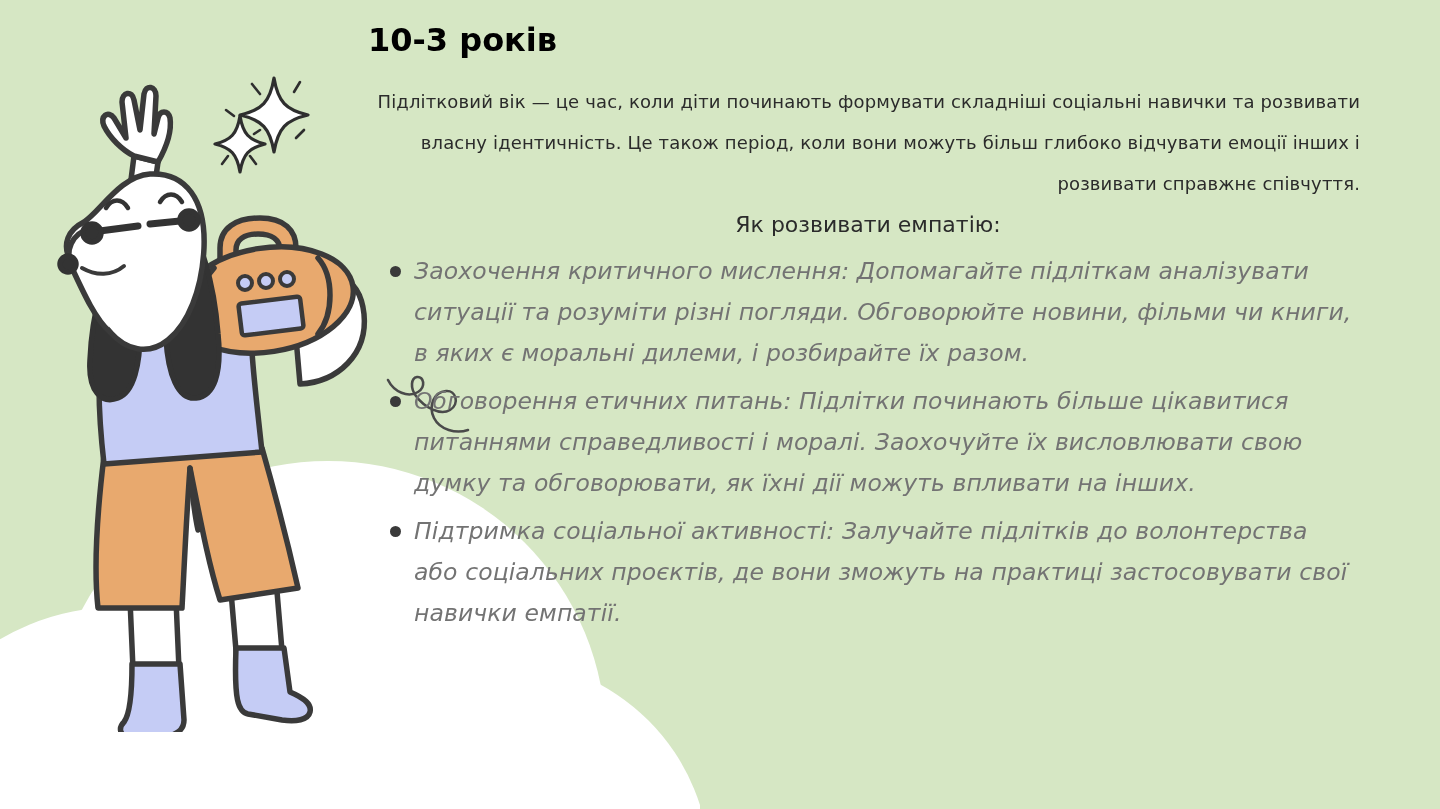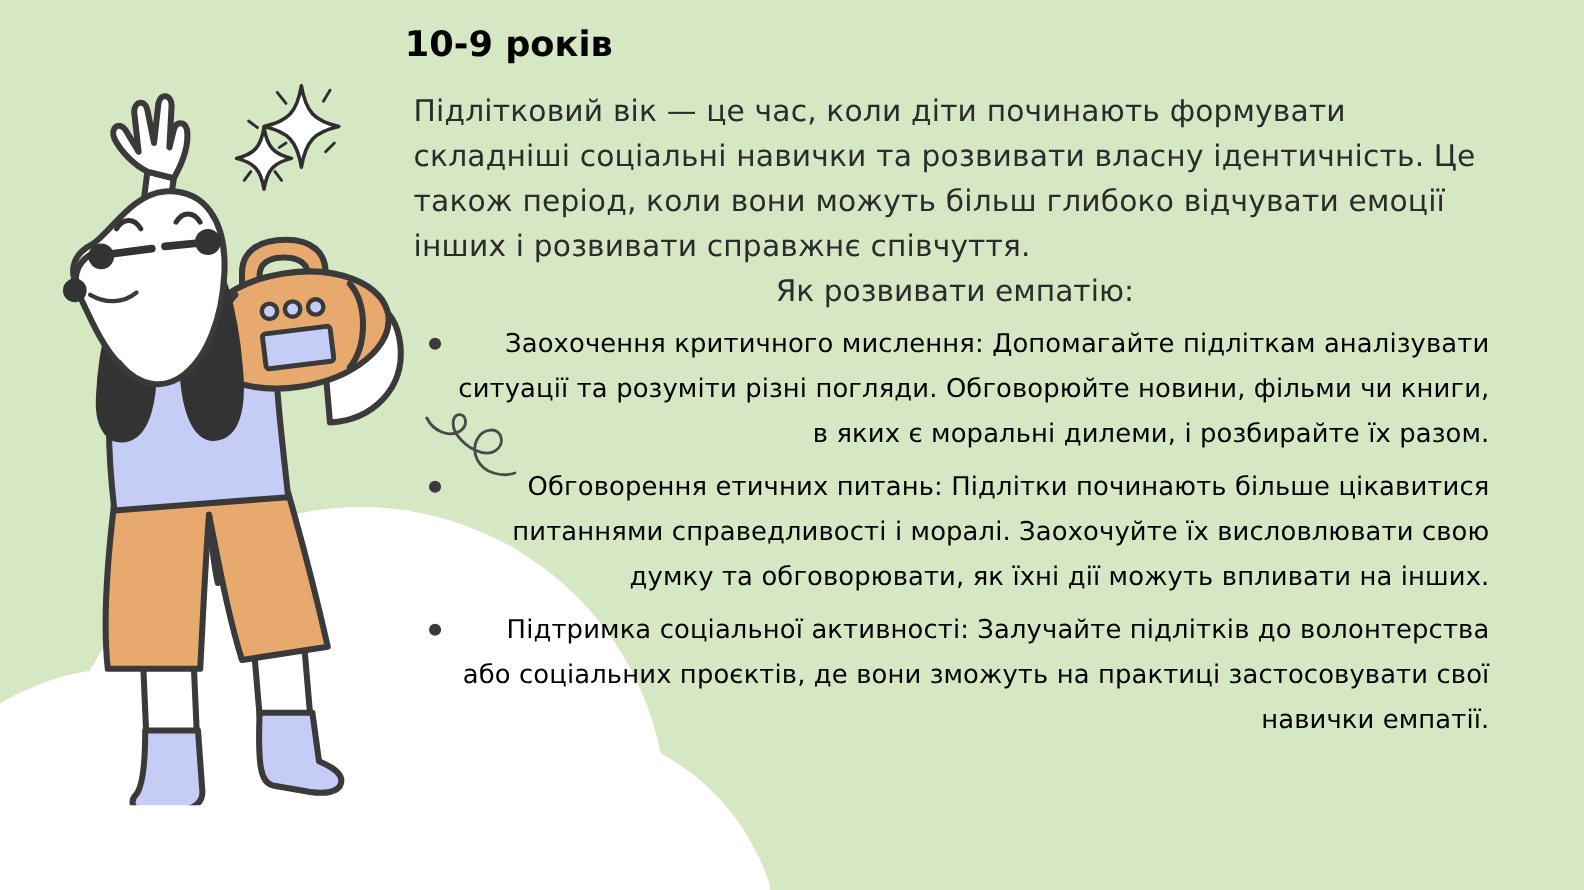--- a/index.html
+++ b/index.html
@@ -63,51 +63,52 @@
   #content-column {
     position: absolute;
     left: 368px;
     top: 0;
     width: 1000px;
     height: 809px;
   }
 
   #intro-paragraph {
     margin: 14px 0 0 0;
-    text-align: left;
-    font-size: 27px;
+    text-align: right;
+    font-size: 18px;
     line-height: 41px;
     letter-spacing: 0.15px;
     color: #2b2b2b;
     padding: 0 8px;
   }
 
   #empathy-subtitle {
     margin: 0;
     text-align: center;
-    font-size: 27px;
+    font-size: 22px;
     line-height: 41px;
     color: #2b2b2b;
   }
 
   #bullet-list {
     list-style: none;
     margin: 6px 0 0 0;
     padding: 0;
   }
 
   .bullet-item {
     position: relative;
-    text-align: right;
+    text-align: left;
     font-size: 23.5px;
     line-height: 41px;
     letter-spacing: 0.1px;
-    color: #000000;
+    color: #737373;
     margin-bottom: 7px;
     padding: 0 14px 0 46px;
+    font-style: italic;
   }
 
   .bullet-marker {
     position: absolute;
     left: 22px;
     top: 15px;
     width: 11px;
     height: 11px;
     border-radius: 50%;
     background: #3a3a3a;
@@ -288,21 +289,21 @@
              C 42 15 40 4 33 5
              C 27 6 26 16 32 24
              C 40 35 56 44 66 38
              C 76 32 72 18 62 19
              C 50 20 44 34 50 46
              C 56 58 72 62 84 58"></path>
   </svg>
 
   <div id="content-column">
 
-    <h1>10-9 років</h1>
+    <h1>10-3 років</h1>
 
     <p id="intro-paragraph">Підлітковий вік — це час, коли діти починають формувати складніші соціальні навички та розвивати власну ідентичність. Це також період, коли вони можуть більш глибоко відчувати емоції інших і розвивати справжнє співчуття.</p>
 
     <p id="empathy-subtitle">Як розвивати емпатію:</p>
 
     <ul id="bullet-list">
       <li class="bullet-item">
         <span class="bullet-marker"></span>
         <span>Заохочення критичного мислення: Допомагайте підліткам аналізувати ситуації та розуміти різні погляди. Обговорюйте новини, фільми чи книги, в яких є моральні дилеми, і розбирайте їх разом.</span>
       </li>

